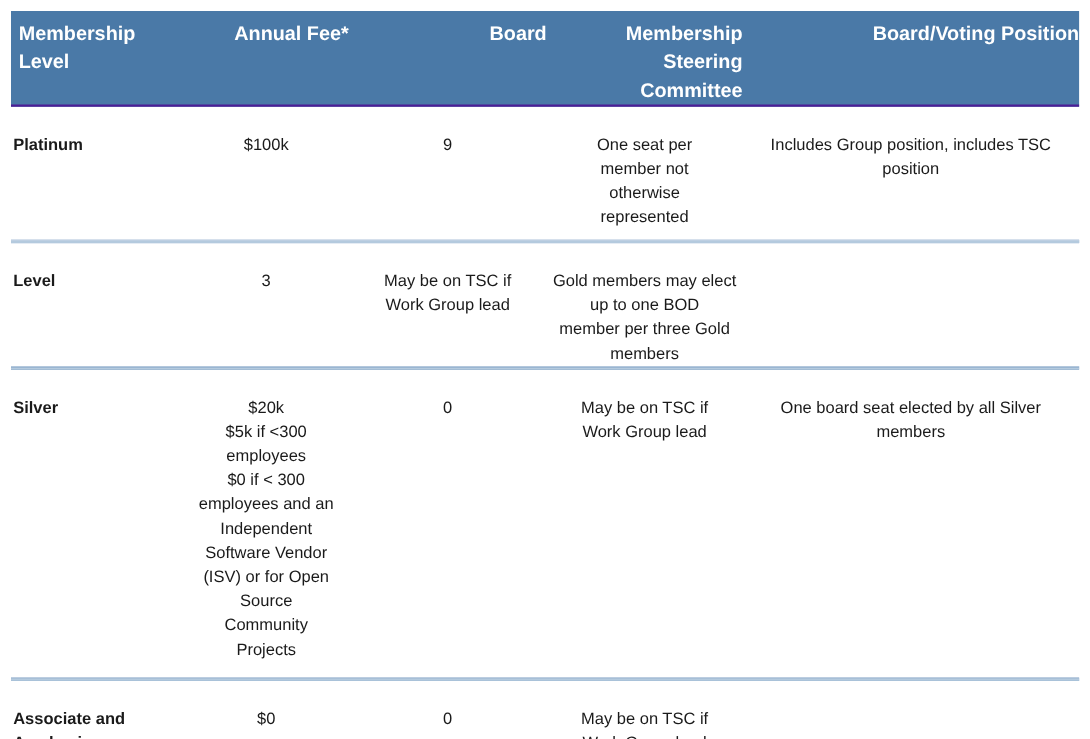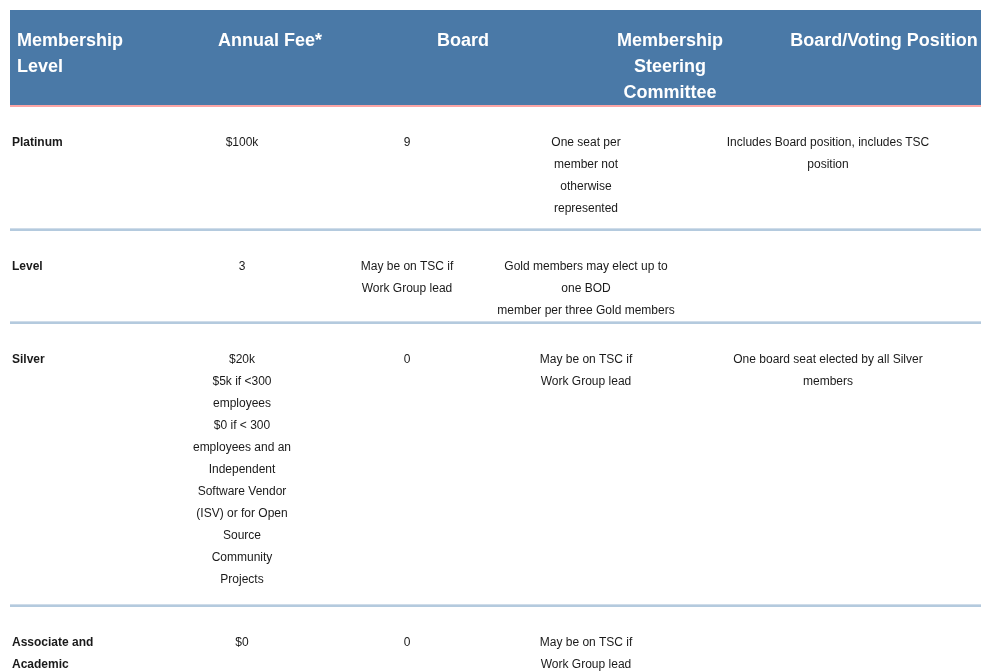--- a/index.html
+++ b/index.html
@@ -22,40 +22,39 @@
   }
   .grid-row{
     display:grid;
     grid-template-columns:157px 150px 180px 178px 1fr;
   }
   
   .thead{
     background:var(--header-bg);
     color:var(--header-text);
     min-height:87px;
-    padding-top:17px;
-    border-bottom:2px solid #fca5a5;
-    gap:28px;
+    padding-top:7px;
+    border-bottom:2px solid #4c1d95;
   }
   .th{
     font-size:18px;
     font-weight:bold;
     line-height:26px;
-    text-align:center;
+    text-align:right;
     white-space:pre-line;
   }
   .th.left{text-align:left;padding-left:7px;}
   
   .trow{padding-top:24px;}
   .trow:nth-of-type(2){min-height:121px;}
   .trow:nth-of-type(4){min-height:74px;}
   .trow:nth-of-type(6){min-height:280px;}
   .trow:nth-of-type(8){min-height:80px;}
   .td{
-    font-size:12px;
+    font-size:15px;
     line-height:22px;
     text-align:center;
     white-space:pre-line;
   }
   .td.level{
     text-align:left;
     font-weight:bold;
     padding-left:2px;
   }
   
@@ -83,21 +82,21 @@
   </div>
 
   <div class="grid-row trow">
     <div class="td level">Platinum</div>
     <div class="td">$100k</div>
     <div class="td">9</div>
     <div class="td">One seat per
 member not
 otherwise
 represented</div>
-    <div class="td">Includes Board position, includes TSC
+    <div class="td">Includes Group position, includes TSC
 position</div>
   </div>
 
   <div class="sep"></div>
 
   <div class="grid-row trow">
     <div class="td level">Level</div>
     <div class="td">3</div>
     <div class="td">May be on TSC if
 Work Group lead</div>

